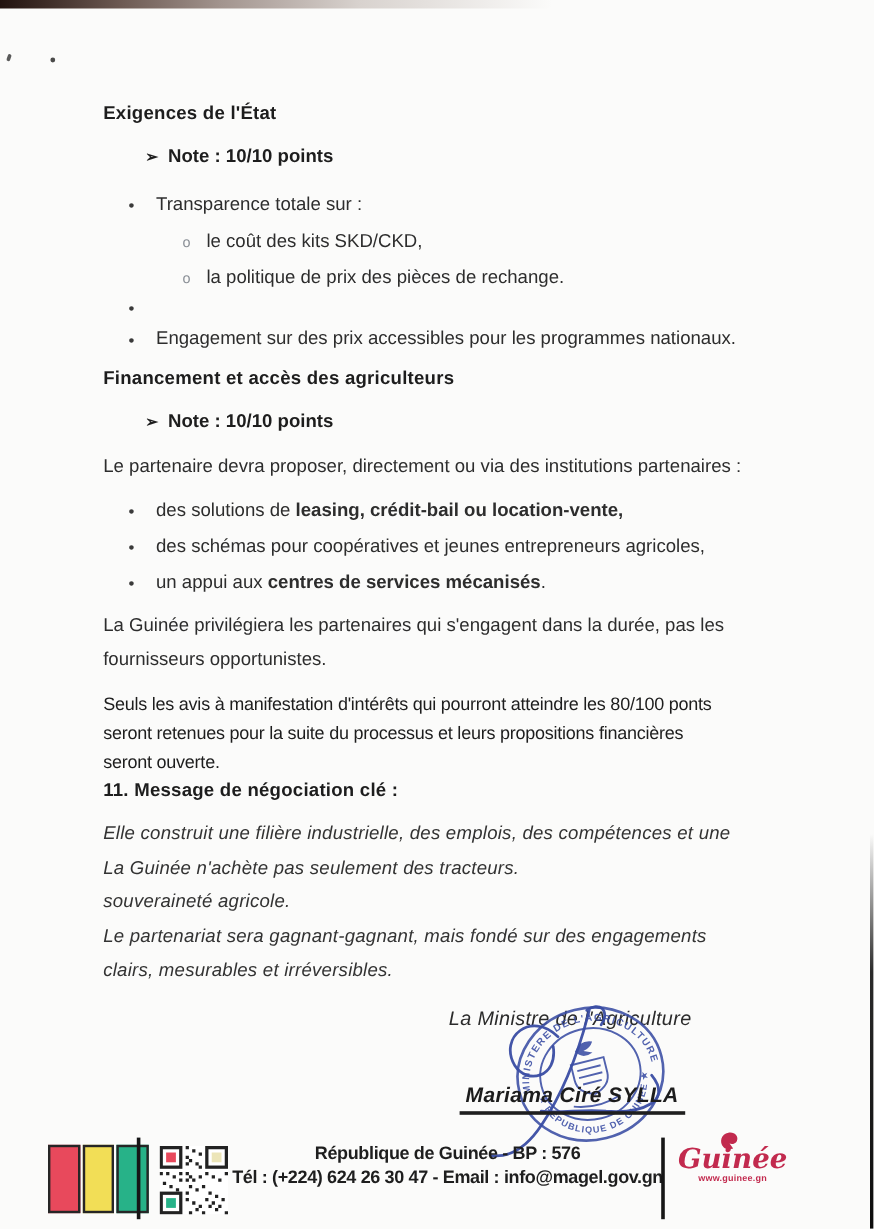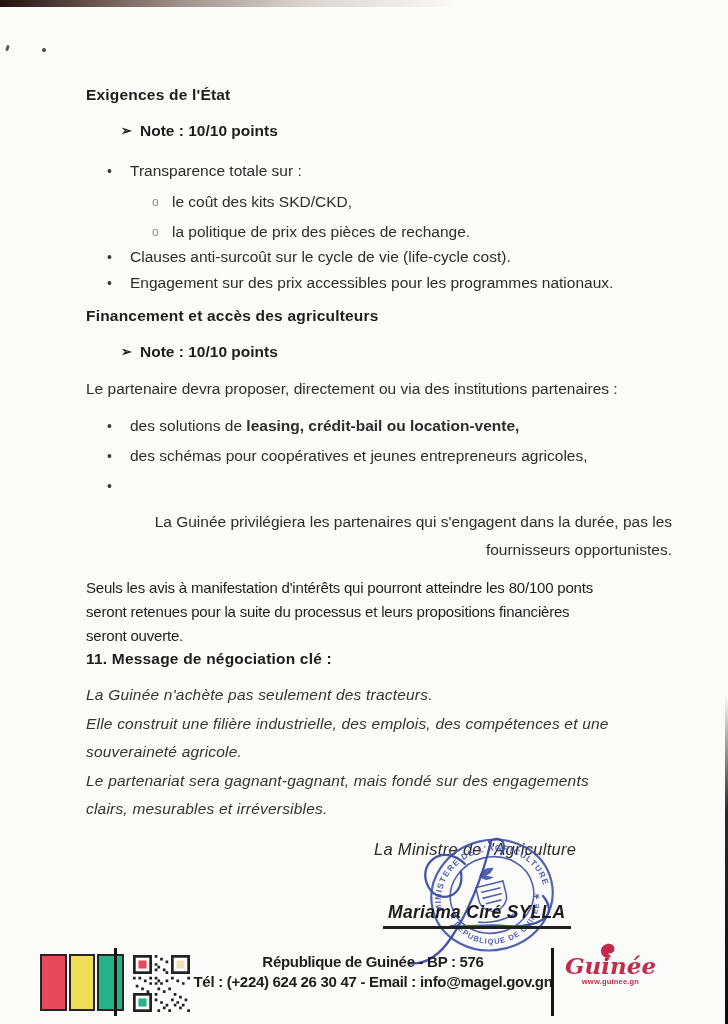--- a/index.html
+++ b/index.html
@@ -33,21 +33,21 @@
   .note-line .arrow { width:19px; font-size:13px; }
   .li { display:flex; }
   .li.l1 { margin-left:21px; }
   .li.l1 .marker { width:23px; font-size:14px; color:#3a3a3a; }
   .li.l2 { margin-left:66px; }
   .li.l2 .marker { width:20px; font-size:12px; color:#8a8f96; }
   .mt18{margin-top:18px;} .mt15{margin-top:15px;}
   .mt12{margin-top:12px;} .mt11{margin-top:11px;} .mt9{margin-top:9px;}
   .mt8{margin-top:8px;} .mt4{margin-top:4px;} .mt3{margin-top:3px;} .mt16{margin-top:11px;}
   .bold { font-weight:bold; }
-  .para2 { line-height:28px;text-align:right; }
+  .para2 { line-height:28px; }
   .warning { font-weight:normal; color:#1d1d1d; line-height:24px; font-size:15px; letter-spacing:-.2px; }
   .italic-block { font-style:italic; line-height:28.5px; letter-spacing:.2px; color:#333; }
 
   
   .ministre {
     position:absolute; left:374px; top:840px;
     font-style:italic; font-size:16.5px; color:#2b2b2b; letter-spacing:.3px; white-space:nowrap;
   }
   .stamp-svg { position:absolute; left:426px; top:836px; transform:rotate(-14deg); opacity:.88; }
   .sig-svg { position:absolute; left:393px; top:834px; }
@@ -102,21 +102,20 @@
   <div class="li l2 mt9">
     <span class="marker">o</span>
     <span class="nowrap">le coût des kits SKD/CKD,</span>
   </div>
   <div class="li l2 mt8">
     <span class="marker">o</span>
     <span class="nowrap">la politique de prix des pièces de rechange.</span>
   </div>
   <div class="li l1 mt3">
     <span class="marker">•</span>
-    <span class="nowrap">Clauses anti-surcoût sur le cycle de vie (life-cycle cost).</span>
   </div>
   <div class="li l1 mt4">
     <span class="marker">•</span>
     <span class="nowrap">Engagement sur des prix accessibles pour les programmes nationaux.</span>
   </div>
 
   <div class="sec-title nowrap mt16">Financement et accès des agriculteurs</div>
 
   <div class="note-line">
     <span class="arrow">➢</span>
@@ -128,38 +127,39 @@
   <div class="li l1 mt15">
     <span class="marker">•</span>
     <span class="nowrap"><span>des solutions de </span><span class="bold">leasing, crédit-bail ou location-vente,</span></span>
   </div>
   <div class="li l1 mt8">
     <span class="marker">•</span>
     <span class="nowrap">des schémas pour coopératives et jeunes entrepreneurs agricoles,</span>
   </div>
   <div class="li l1 mt8">
     <span class="marker">•</span>
+    <span class="nowrap"><span>un appui aux </span><span class="bold">centres de services mécanisés</span><span>.</span></span>
   </div>
 
   <div class="mt11 para2">
     <div class="nowrap">La Guinée privilégiera les partenaires qui s'engagent dans la durée, pas les</div>
     <div class="nowrap">fournisseurs opportunistes.</div>
   </div>
 
   <div class="mt12 warning">
     <div class="nowrap">Seuls les avis à manifestation d'intérêts qui pourront atteindre les 80/100 ponts</div>
     <div class="nowrap">seront retenues pour la suite du processus et leurs propositions financières</div>
     <div class="nowrap">seront ouverte.</div>
   </div>
 
   <div class="sec-title nowrap" style="margin-top:0px;">11. Message de négociation clé :</div>
 
   <div class="mt11 italic-block">
+    <div class="nowrap">Elle construit une filière industrielle, des emplois, des compétences et une</div>
     <div class="nowrap">La Guinée n'achète pas seulement des tracteurs.</div>
-    <div class="nowrap">Elle construit une filière industrielle, des emplois, des compétences et une</div>
     <div class="nowrap">souveraineté agricole.</div>
     <div class="nowrap">Le partenariat sera gagnant-gagnant, mais fondé sur des engagements</div>
     <div class="nowrap">clairs, mesurables et irréversibles.</div>
   </div>
 </main>
 
 <div class="ministre">La Ministre de l'Agriculture</div>
 
 <svg class="stamp-svg" width="132" height="118" viewBox="0 0 132 118">
   <ellipse cx="66" cy="59" rx="61" ry="55" fill="none" style="stroke:var(--stamp_blue,#3a4da4)" stroke-width="2.2"></ellipse>

